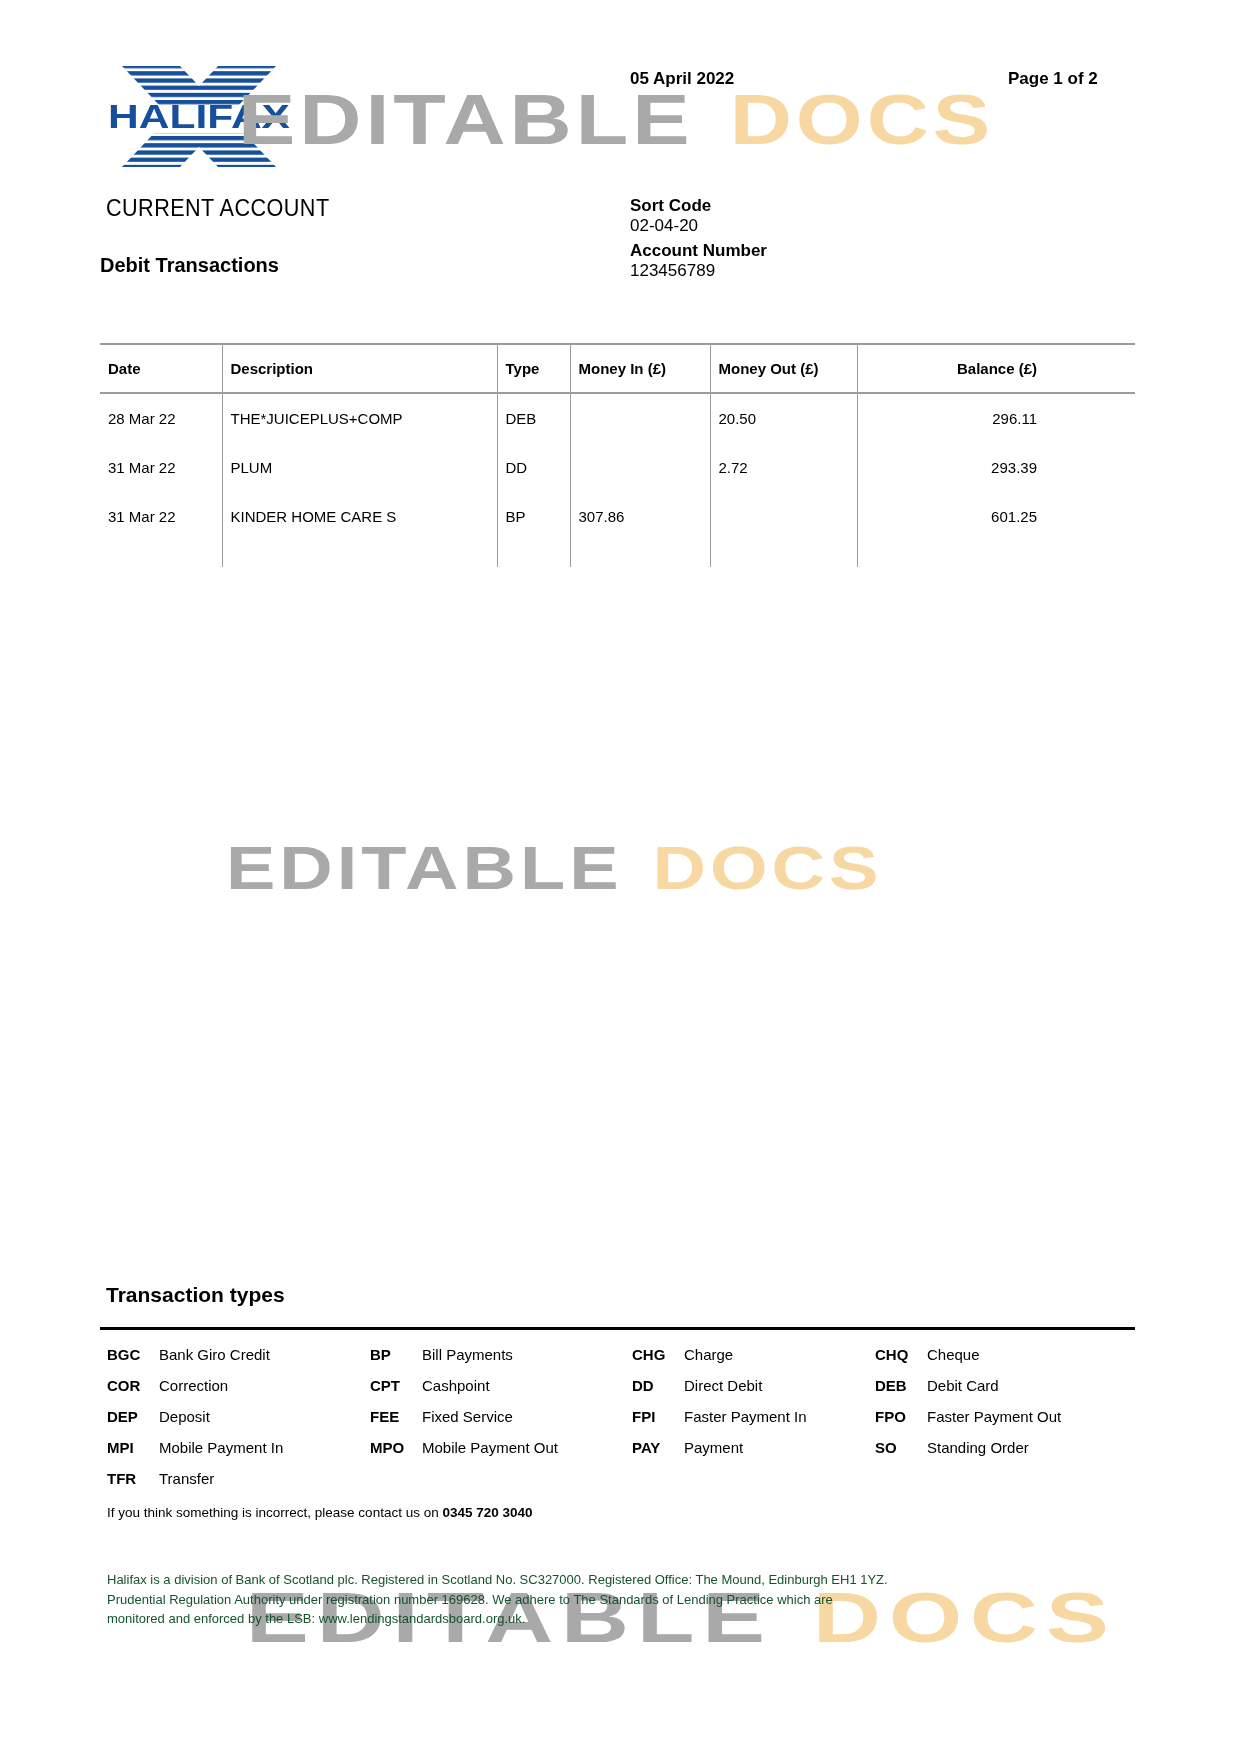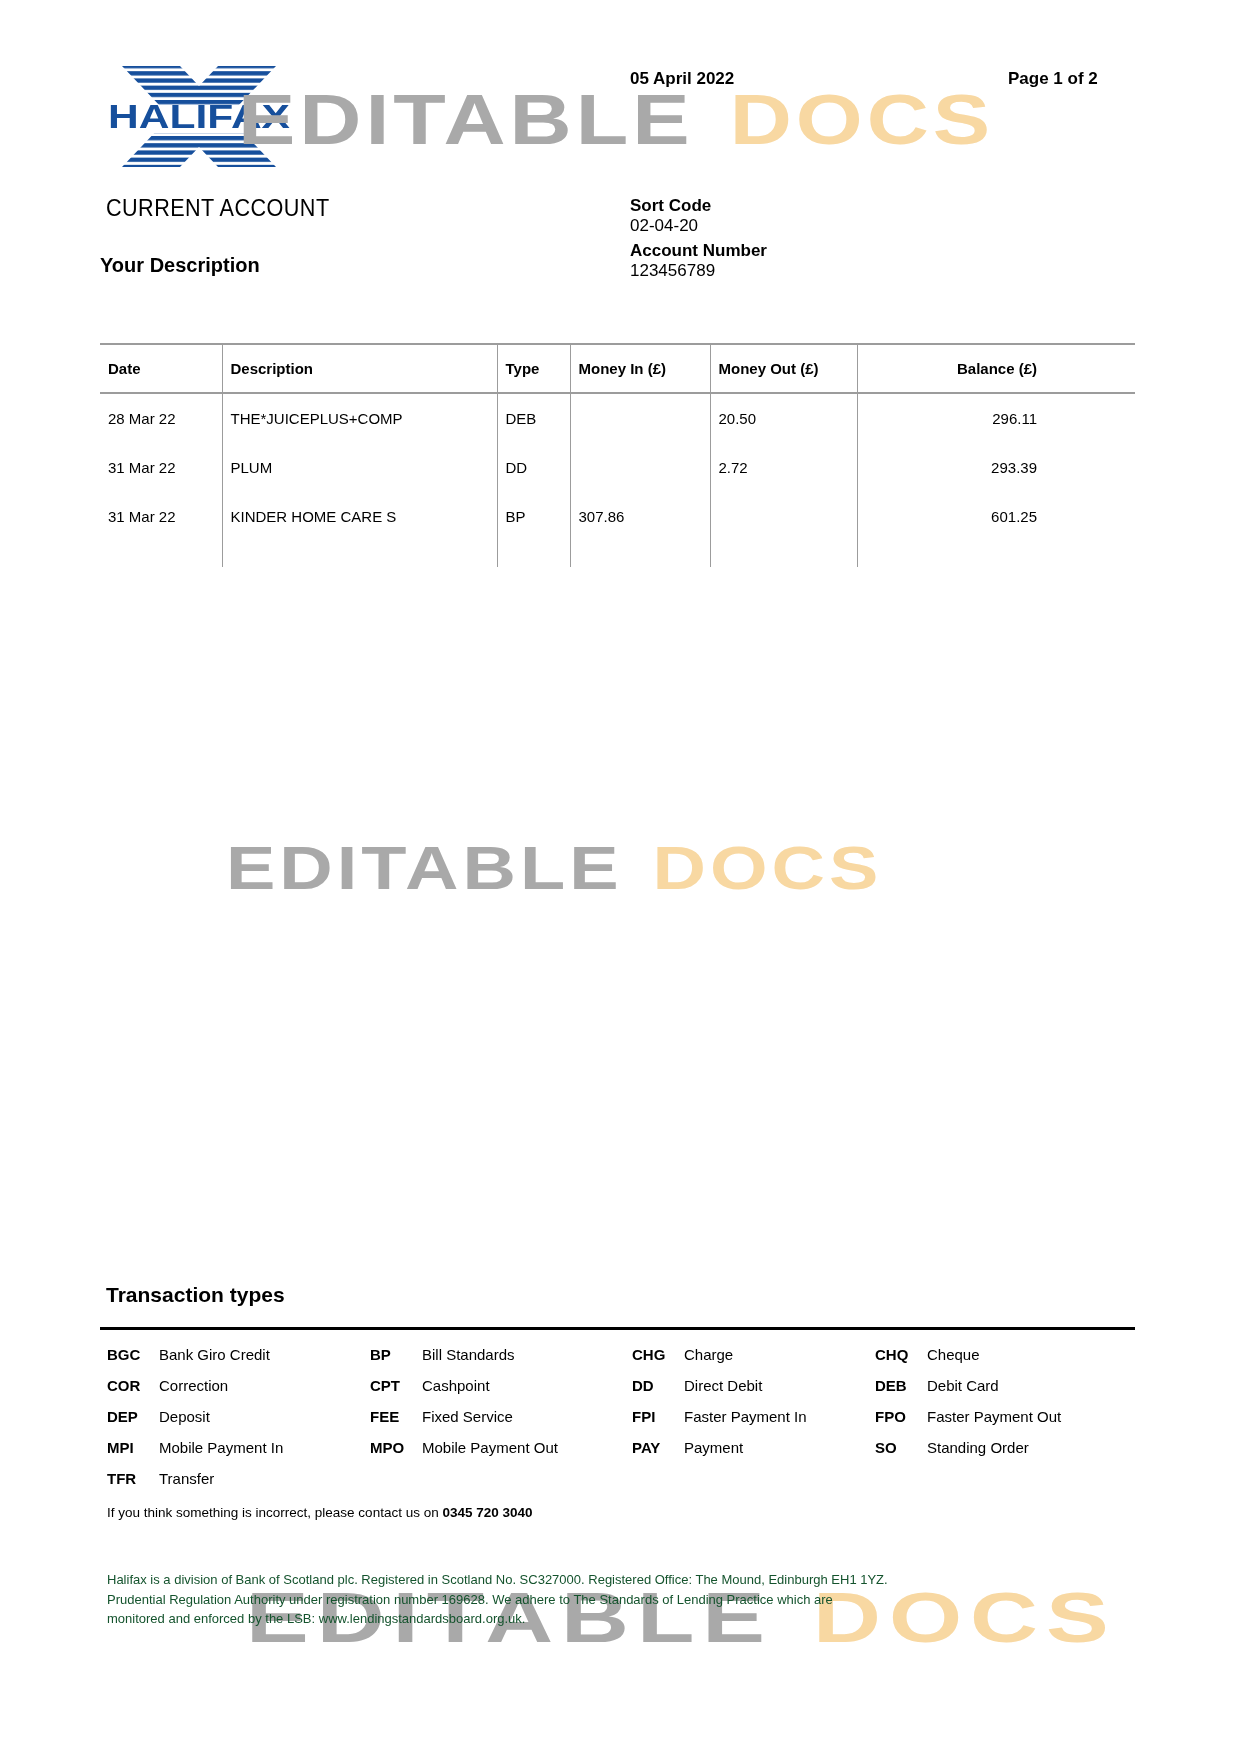--- a/index.html
+++ b/index.html
@@ -133,21 +133,21 @@
     <div class="acct-row">
       <span class="acct-label">Sort Code</span>
       <span class="acct-value">02-04-20</span>
     </div>
     <div class="acct-row">
       <span class="acct-label">Account Number</span>
       <span class="acct-value">123456789</span>
     </div>
   </div>
 
-  <div class="tx-heading">Your Description</div>
+  <div class="tx-heading">Debit Transactions</div>
 
   <div class="tx-table-wrap">
     <table class="tx">
       <colgroup>
         <col class="col-date">
           <col class="col-desc">
           <col class="col-type">
         <col class="col-in">
           <col class="col-out">
           <col class="col-bal">
@@ -201,21 +201,21 @@
 
   <div class="wm wm-middle">
     <span class="w1">EDITABLE</span>
     <span class="w2">DOCS</span>
   </div>
 
   <div class="tt-heading">Transaction types</div>
   <div class="tt-rule"></div>
   <div class="tt-grid">
     <div class="tt-item"><span class="tt-code">BGC</span><span>Bank Giro Credit</span></div>
-    <div class="tt-item"><span class="tt-code">BP</span><span>Bill Standards</span></div>
+    <div class="tt-item"><span class="tt-code">BP</span><span>Bill Payments</span></div>
     <div class="tt-item"><span class="tt-code">CHG</span><span>Charge</span></div>
     <div class="tt-item"><span class="tt-code">CHQ</span><span>Cheque</span></div>
     <div class="tt-item"><span class="tt-code">COR</span><span>Correction</span></div>
     <div class="tt-item"><span class="tt-code">CPT</span><span>Cashpoint</span></div>
     <div class="tt-item"><span class="tt-code">DD</span><span>Direct Debit</span></div>
     <div class="tt-item"><span class="tt-code">DEB</span><span>Debit Card</span></div>
     <div class="tt-item"><span class="tt-code">DEP</span><span>Deposit</span></div>
     <div class="tt-item"><span class="tt-code">FEE</span><span>Fixed Service</span></div>
     <div class="tt-item"><span class="tt-code">FPI</span><span>Faster Payment In</span></div>
     <div class="tt-item"><span class="tt-code">FPO</span><span>Faster Payment Out</span></div>

